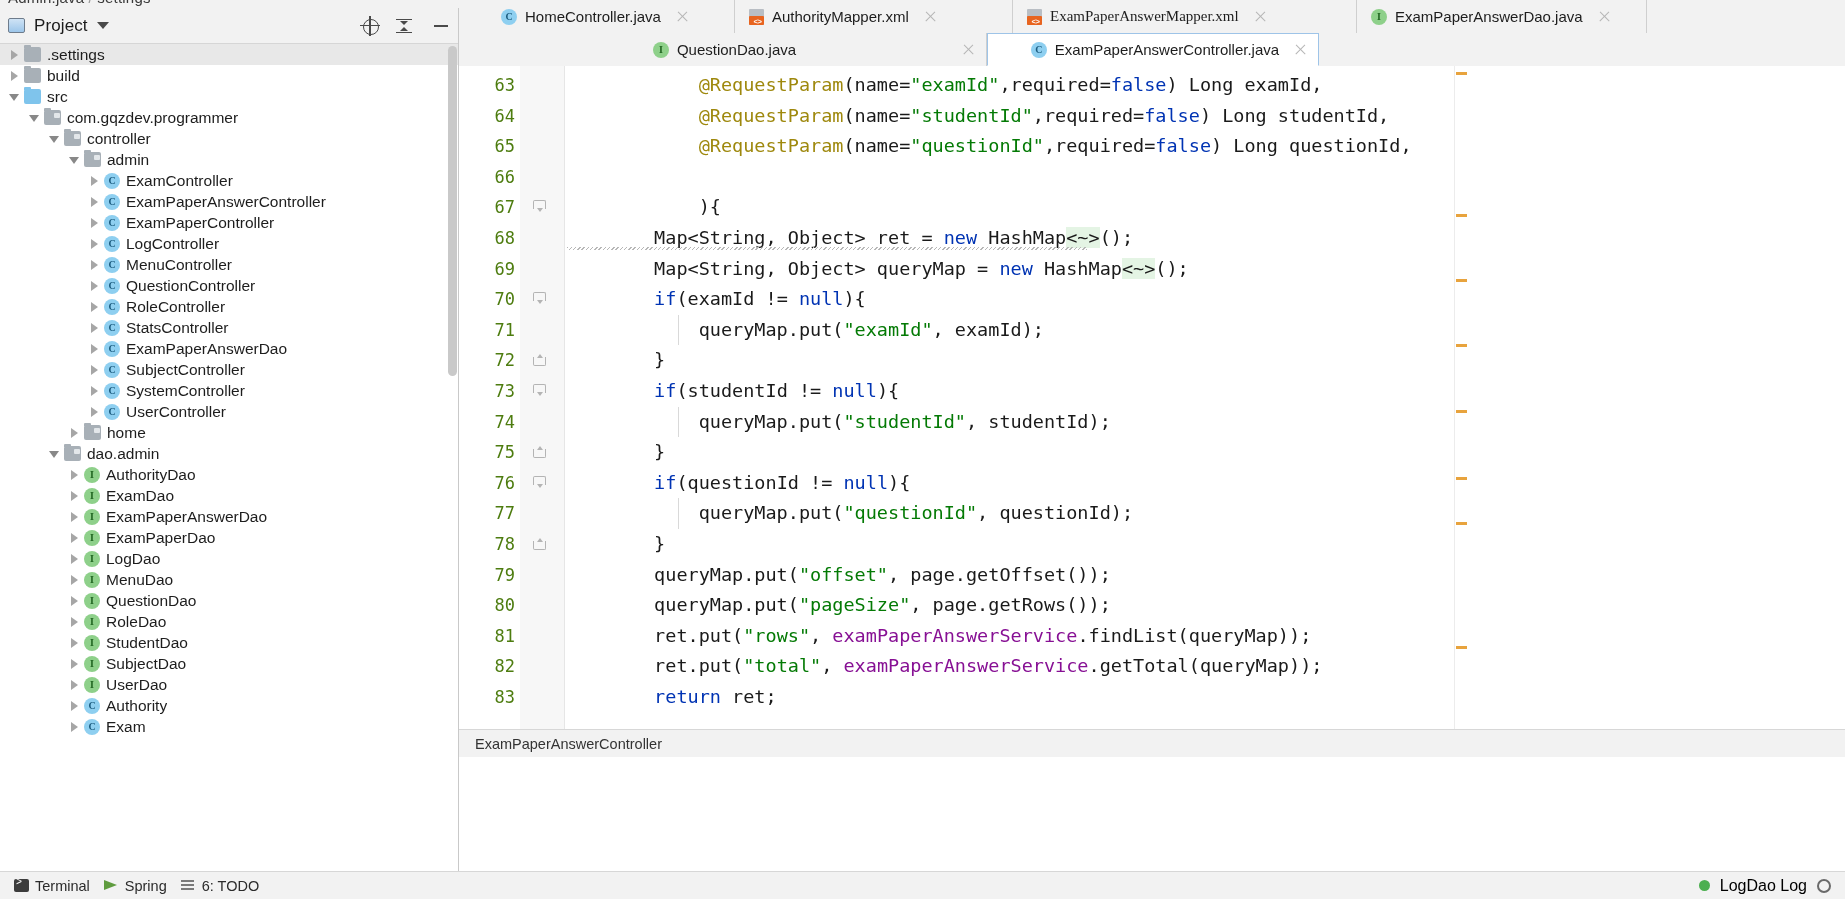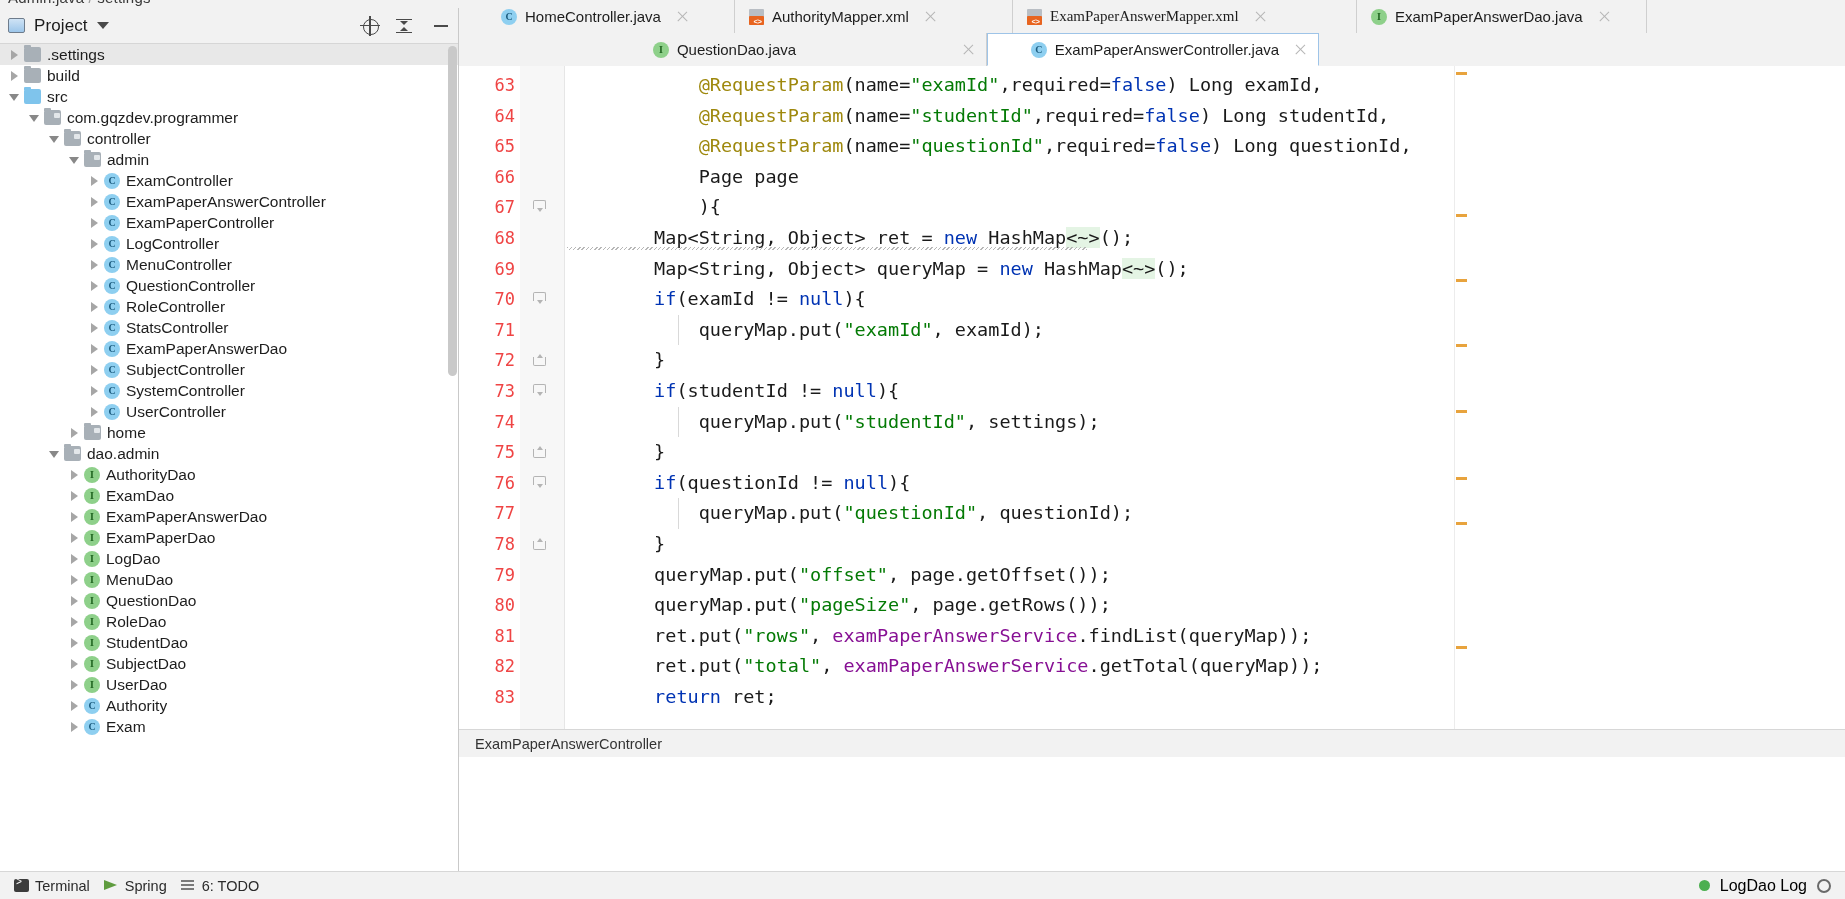--- a/index.html
+++ b/index.html
@@ -192,21 +192,21 @@
     position: absolute; left: 106px; top: 0; right: 0; height: 663px;
     font-family: "DejaVu Sans Mono", "Liberation Mono", monospace;
     font-size: 18.5px;
   }
   .cline {
     position: relative; height: 30.6px; line-height: 30.6px; white-space: pre;
   }
   .lnum {
     position: absolute; width: 56px; text-align: right;
     font-family: "DejaVu Sans Mono", "Liberation Mono", monospace;
-    font-size: 17px; color: #ef4444; height: 30.6px; line-height: 30.6px;
+    font-size: 17px; color: #4d7c0f; height: 30.6px; line-height: 30.6px;
   }
   .fold {
     position: absolute; left: 72px; width: 18px; height: 30.6px; cursor: pointer;
   }
   .fold .shape {
     position: absolute; left: 2px; top: 8px; width: 13px; height: 13px;
   }
   .fold.down .shape {
     border: 1.4px solid #b4b4b4; border-bottom: none; height: 9px;
     border-radius: 2px 2px 0 0;
@@ -613,29 +613,28 @@
         <div class="lnum" style="top: 493.6px; left: 0px;">79</div>
         <div class="lnum" style="top: 524.2px; left: 0px;">80</div>
         <div class="lnum" style="top: 554.8px; left: 0px;">81</div>
         <div class="lnum" style="top: 585.4px; left: 0px;">82</div>
         <div class="lnum" style="top: 616px; left: 0px;">83</div>
       </div>
     <div class="code-area" id="code-area">
         <div class="cline" style="position: absolute; top: 4px; left: 0px;"><span class="t-plain">            </span><span class="t-anno">@RequestParam</span><span class="t-plain">(name=</span><span class="t-str">"examId"</span><span class="t-plain">,required=</span><span class="t-kw">false</span><span class="t-plain">) Long examId,</span></div>
         <div class="cline" style="position: absolute; top: 34.6px; left: 0px;"><span class="t-plain">            </span><span class="t-anno">@RequestParam</span><span class="t-plain">(name=</span><span class="t-str">"studentId"</span><span class="t-plain">,required=</span><span class="t-kw">false</span><span class="t-plain">) Long studentId,</span></div>
         <div class="cline" style="position: absolute; top: 65.2px; left: 0px;"><span class="t-plain">            </span><span class="t-anno">@RequestParam</span><span class="t-plain">(name=</span><span class="t-str">"questionId"</span><span class="t-plain">,required=</span><span class="t-kw">false</span><span class="t-plain">) Long questionId,</span></div>
-        <div class="cline" style="position: absolute; top: 95.8px; left: 0px;"><span class="t-plain">            Page page</span></div>
         <div class="cline" style="position: absolute; top: 126.4px; left: 0px;"><span class="t-plain">            ){</span></div>
         <div class="cline" style="position: absolute; top: 157px; left: 0px;"><span class="t-plain">        Map&lt;String, Object&gt; ret = </span><span class="t-kw">new</span><span class="t-plain"> HashMap</span><span class="t-plain hl-green">&lt;~&gt;</span><span class="t-plain">();</span><span class="squiggle" style="left: 2px; width: 520px;"></span></div>
         <div class="cline" style="position: absolute; top: 187.6px; left: 0px;"><span class="t-plain">        Map&lt;String, Object&gt; queryMap = </span><span class="t-kw">new</span><span class="t-plain"> HashMap</span><span class="t-plain hl-green">&lt;~&gt;</span><span class="t-plain">();</span></div>
         <div class="cline" style="position: absolute; top: 218.2px; left: 0px;"><span class="t-plain">        </span><span class="t-kw">if</span><span class="t-plain">(examId != </span><span class="t-kw">null</span><span class="t-plain">){</span></div>
         <div class="cline" style="position: absolute; top: 248.8px; left: 0px;"><span class="t-plain">            queryMap.put(</span><span class="t-str">"examId"</span><span class="t-plain">, examId);</span></div>
         <div class="cline" style="position: absolute; top: 279.4px; left: 0px;"><span class="t-plain">        }</span></div>
         <div class="cline" style="position: absolute; top: 310px; left: 0px;"><span class="t-plain">        </span><span class="t-kw">if</span><span class="t-plain">(studentId != </span><span class="t-kw">null</span><span class="t-plain">){</span></div>
-        <div class="cline" style="position: absolute; top: 340.6px; left: 0px;"><span class="t-plain">            queryMap.put(</span><span class="t-str">"studentId"</span><span class="t-plain">, settings);</span></div>
+        <div class="cline" style="position: absolute; top: 340.6px; left: 0px;"><span class="t-plain">            queryMap.put(</span><span class="t-str">"studentId"</span><span class="t-plain">, studentId);</span></div>
         <div class="cline" style="position: absolute; top: 371.2px; left: 0px;"><span class="t-plain">        }</span></div>
         <div class="cline" style="position: absolute; top: 401.8px; left: 0px;"><span class="t-plain">        </span><span class="t-kw">if</span><span class="t-plain">(questionId != </span><span class="t-kw">null</span><span class="t-plain">){</span></div>
         <div class="cline" style="position: absolute; top: 432.4px; left: 0px;"><span class="t-plain">            queryMap.put(</span><span class="t-str">"questionId"</span><span class="t-plain">, questionId);</span></div>
         <div class="cline" style="position: absolute; top: 463px; left: 0px;"><span class="t-plain">        }</span></div>
         <div class="cline" style="position: absolute; top: 493.6px; left: 0px;"><span class="t-plain">        queryMap.put(</span><span class="t-str">"offset"</span><span class="t-plain">, page.getOffset());</span></div>
         <div class="cline" style="position: absolute; top: 524.2px; left: 0px;"><span class="t-plain">        queryMap.put(</span><span class="t-str">"pageSize"</span><span class="t-plain">, page.getRows());</span></div>
         <div class="cline" style="position: absolute; top: 554.8px; left: 0px;"><span class="t-plain">        ret.put(</span><span class="t-str">"rows"</span><span class="t-plain">, </span><span class="t-field">examPaperAnswerService</span><span class="t-plain">.findList(queryMap));</span></div>
         <div class="cline" style="position: absolute; top: 585.4px; left: 0px;"><span class="t-plain">        ret.put(</span><span class="t-str">"total"</span><span class="t-plain">, </span><span class="t-field">examPaperAnswerService</span><span class="t-plain">.getTotal(queryMap));</span></div>
         <div class="cline" style="position: absolute; top: 616px; left: 0px;"><span class="t-plain">        </span><span class="t-kw">return</span><span class="t-plain"> ret;</span></div>
         <div class="indent-guide" style="top: 248.8px; left: 113px;"></div>

